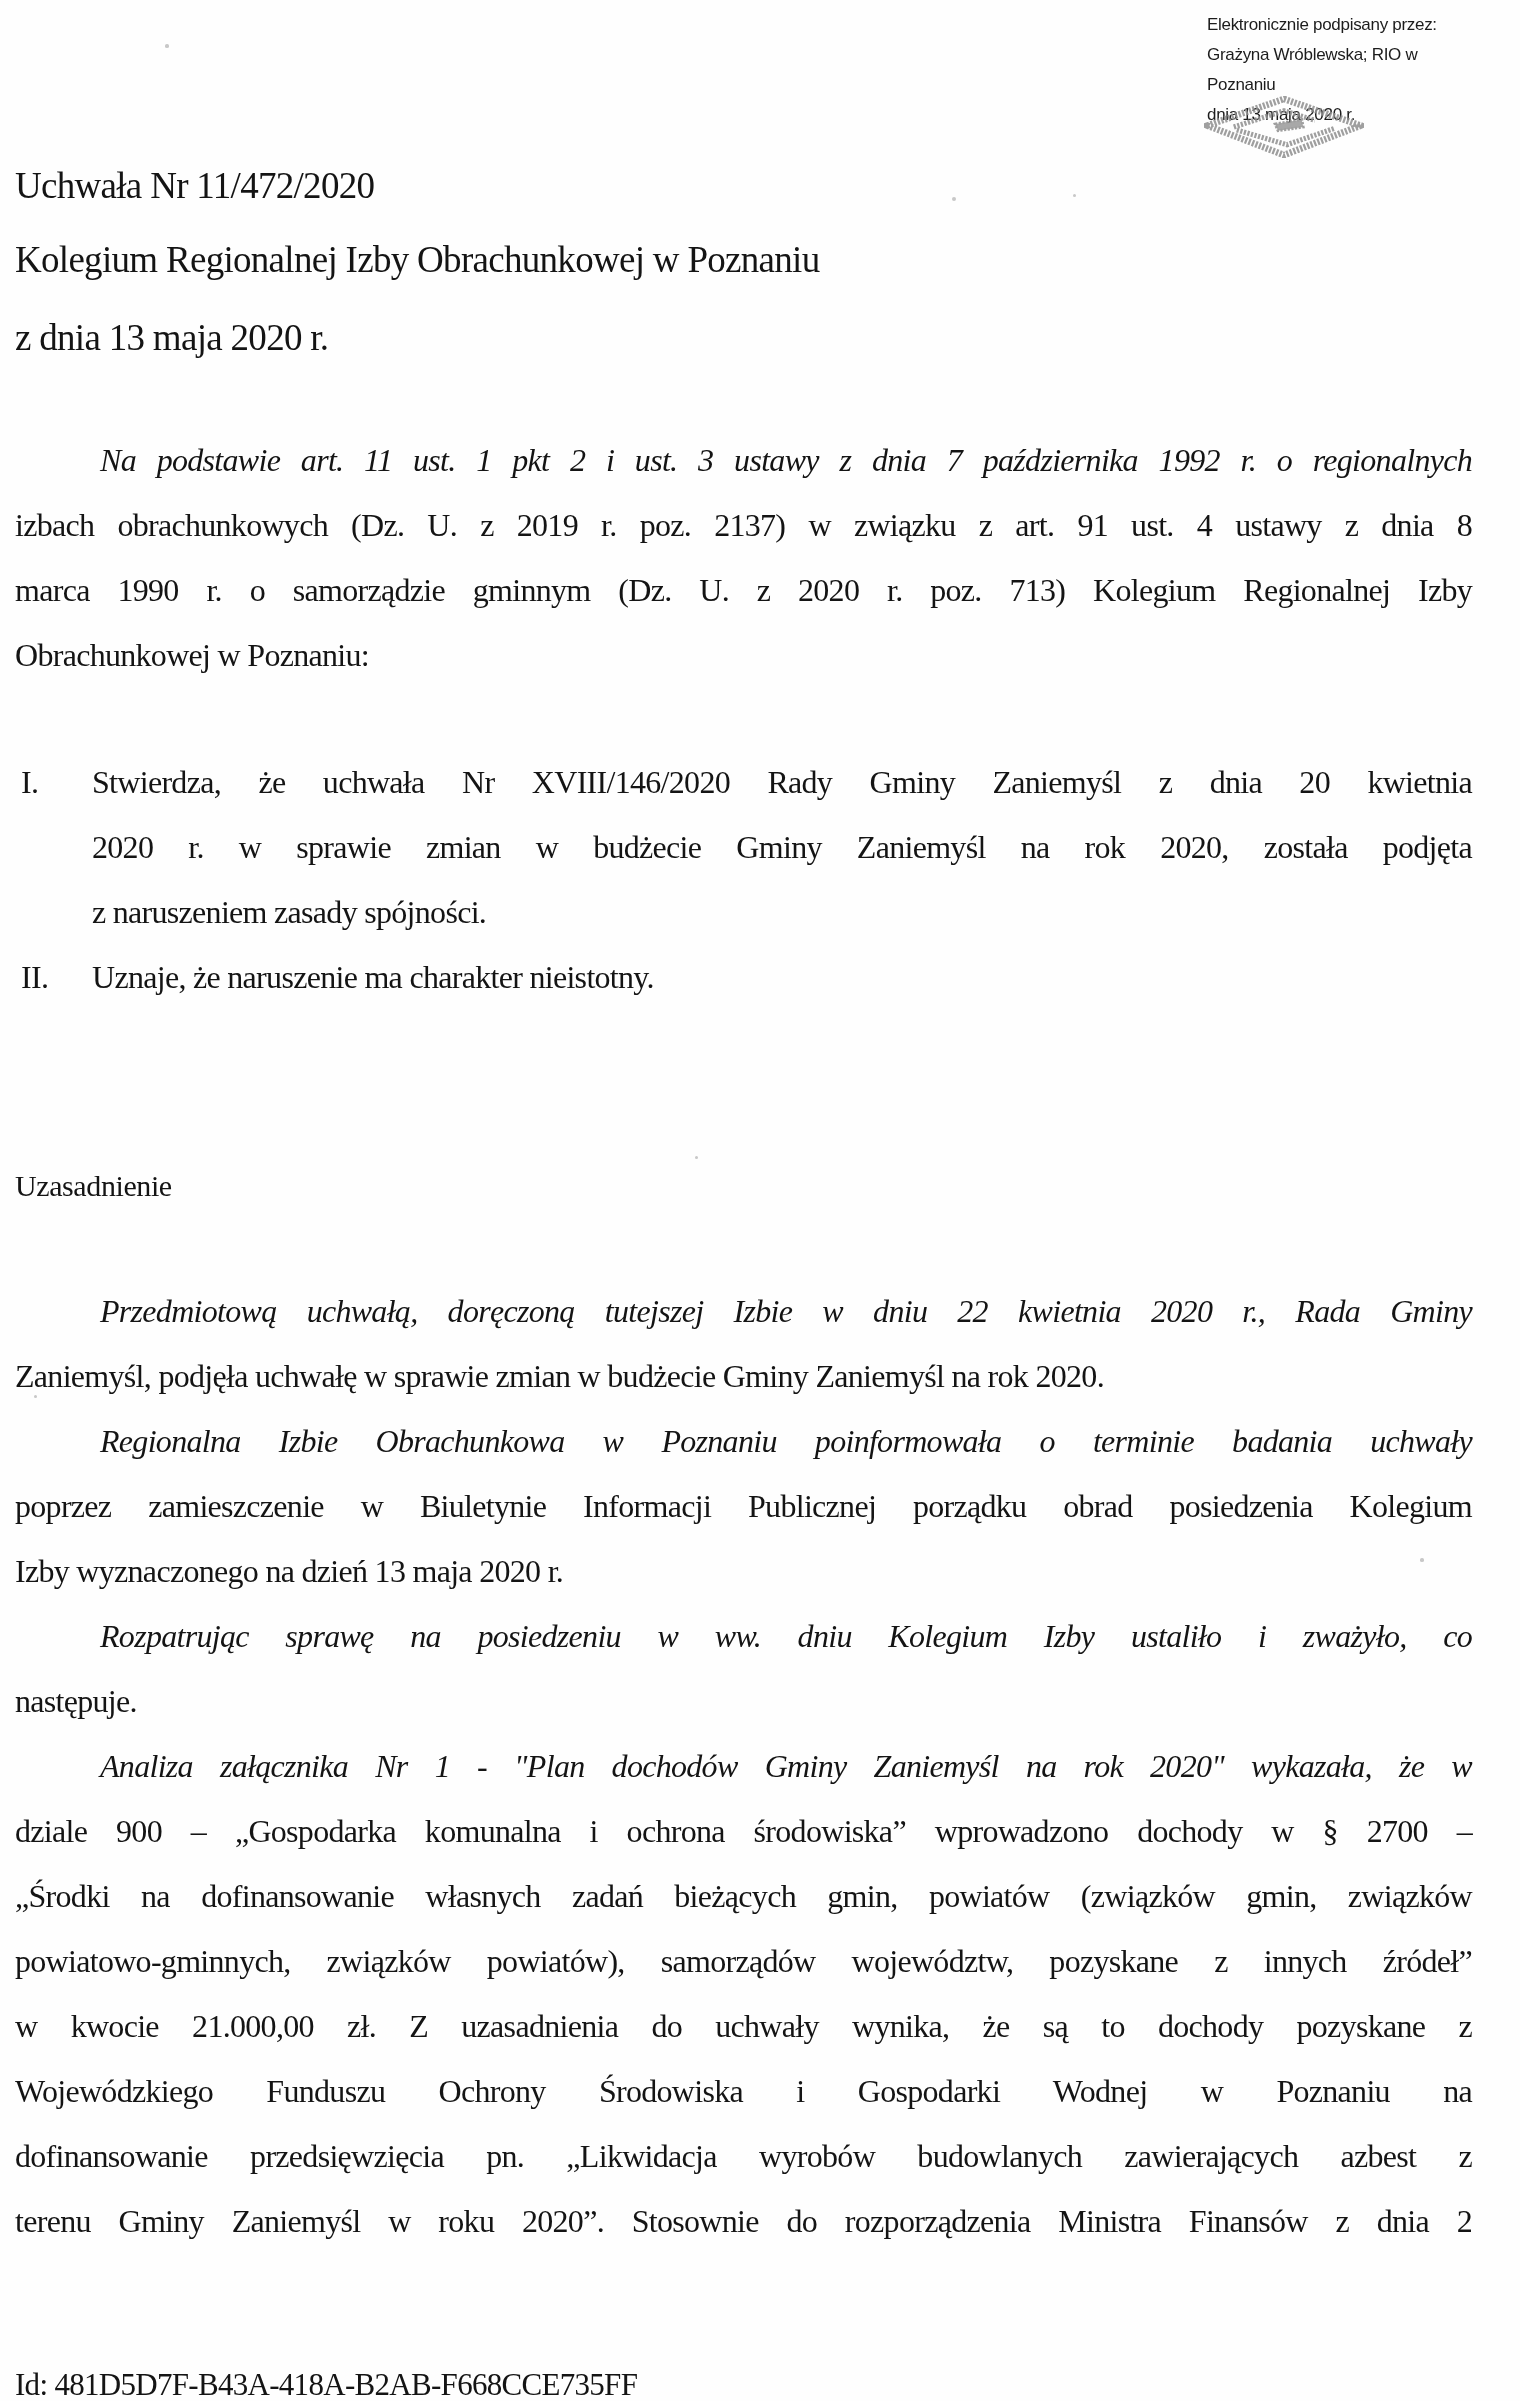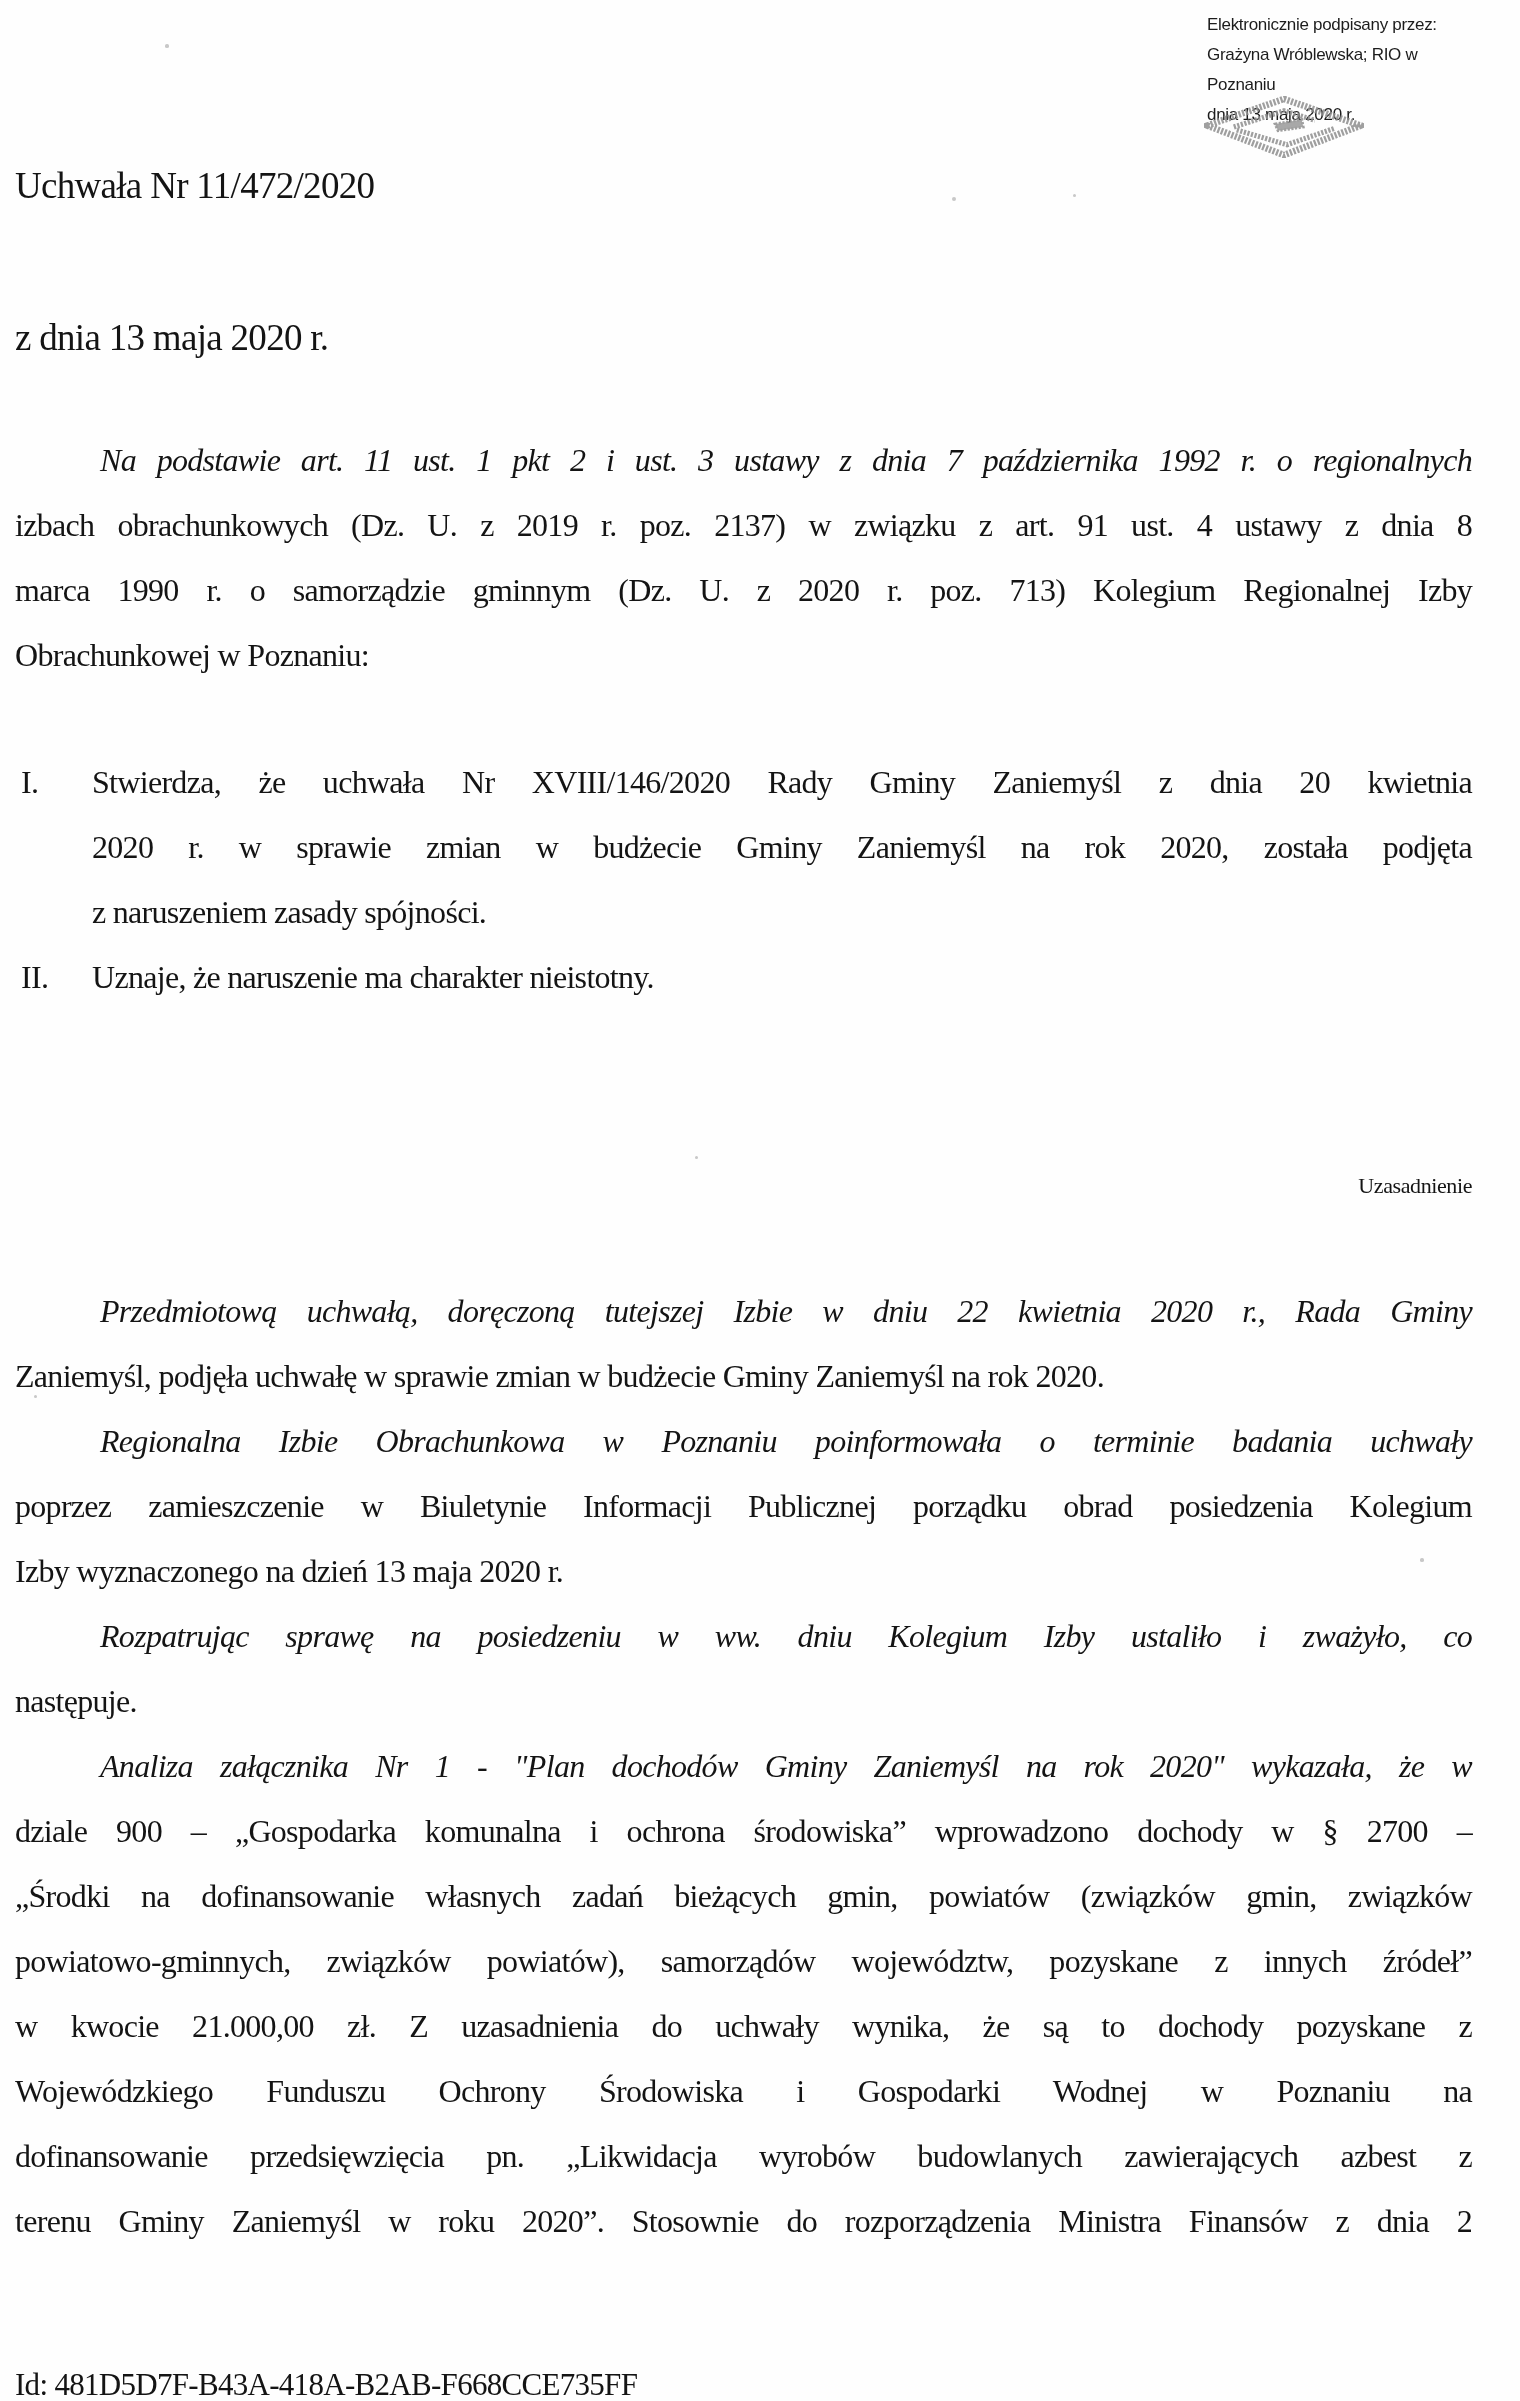--- a/index.html
+++ b/index.html
@@ -32,21 +32,21 @@
   }
   .ln{height:65px;line-height:65px;white-space:normal;}
   .j{text-align:justify;text-align-last:justify;}
   .ind{text-indent:85px;font-style:italic;}
   
   .item{position:relative;padding-left:77px;}
   .item .num{position:absolute;left:6px;top:0;height:65px;line-height:65px;}
   
   .heading{
     position:absolute;left:15px;top:1153px;width:1457px;height:65px;
-    line-height:65px;text-align:right;font-size:22px;letter-spacing:-0.4px;
+    line-height:65px;text-align:left;font-size:30px;letter-spacing:-0.4px;
   }
   
   .footer{
     position:absolute;left:15px;top:2368px;
     font-size:31px;line-height:34px;letter-spacing:-0.7px;white-space:nowrap;
   }
   
   .speck{position:absolute;background:#9a9a9a;border-radius:50%;opacity:.55;}
 </style>
 </head>
@@ -62,20 +62,21 @@
   <svg class="stamp-logo" width="160" height="62" viewBox="0 0 216 84">
     <g fill="none" stroke="#8f8f8f" stroke-dasharray="3 2" opacity="0.85">
       <path d="M4 40 L108 4 L212 40 L108 80 Z" stroke-width="9"></path>
       <path d="M40 42 L108 20 L150 33" stroke-width="7"></path>
       <path d="M44 46 L112 66 L176 44" stroke-width="7"></path>
       <path d="M96 38 L132 32 L134 42 L100 47 Z" stroke-width="4" fill="#9a9a9a"></path>
     </g>
   </svg>
 
   <div class="tline" style="top:164px">Uchwała Nr 11/472/2020</div>
+  <div class="tline" style="top:238px">Kolegium Regionalnej Izby Obrachunkowej w Poznaniu</div>
   <div class="tline" style="top:316px">z dnia 13 maja 2020 r.</div>
 
   <div class="textblock" style="top:428px">
     <div class="ln j ind">Na podstawie art. 11 ust. 1 pkt 2 i ust. 3 ustawy z dnia 7 października 1992 r. o regionalnych</div>
     <div class="ln j">izbach obrachunkowych (Dz. U. z 2019 r. poz. 2137) w związku z art. 91 ust. 4 ustawy z dnia 8</div>
     <div class="ln j">marca 1990 r. o samorządzie gminnym (Dz. U. z 2020 r. poz. 713) Kolegium Regionalnej Izby</div>
     <div class="ln">Obrachunkowej w Poznaniu:</div>
   </div>
 
   <div class="textblock" style="top:750px">

